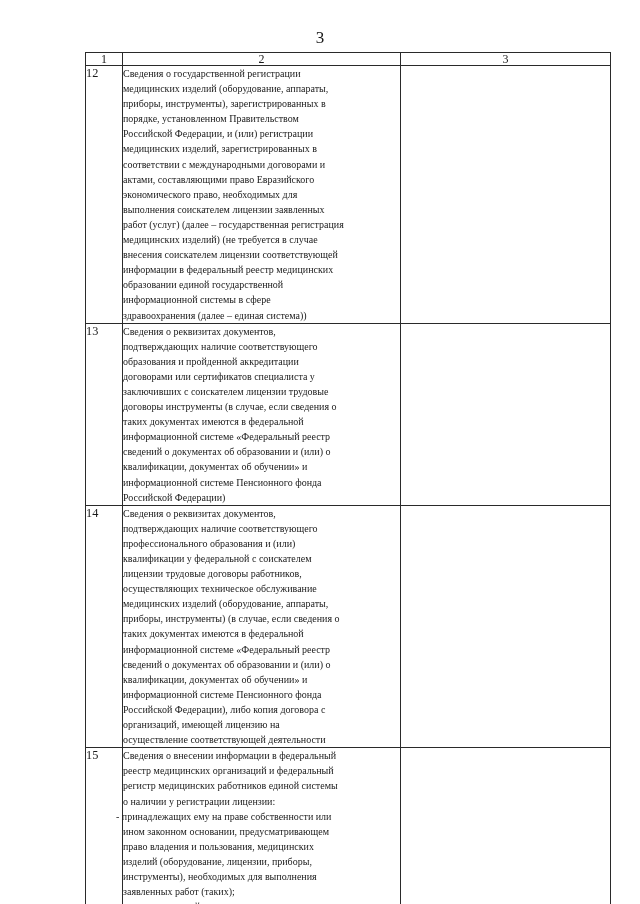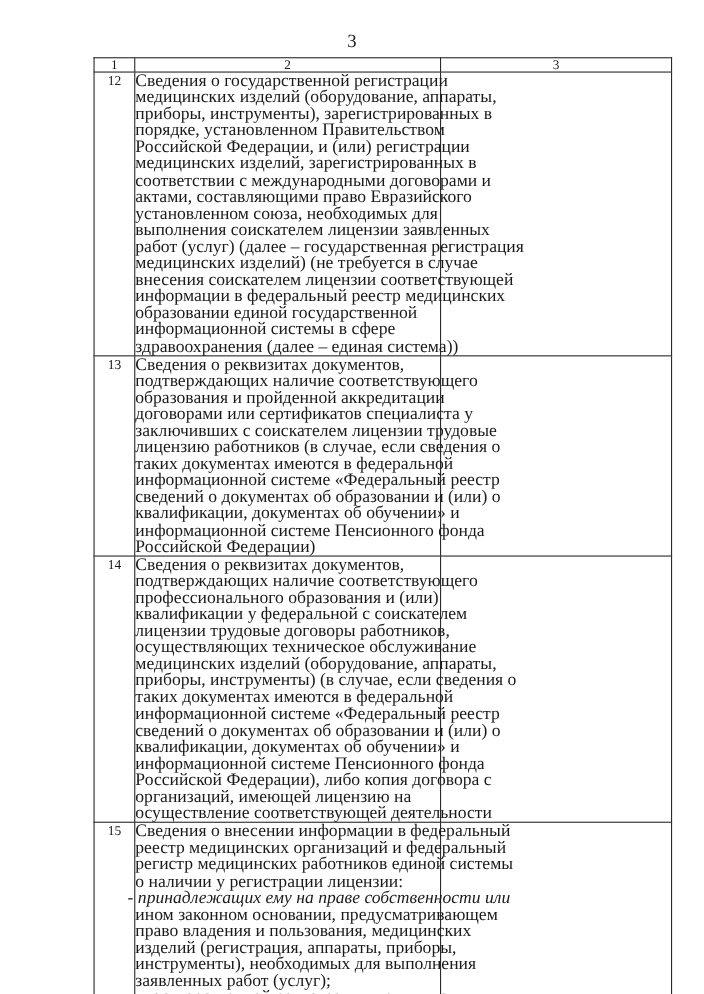--- a/index.html
+++ b/index.html
@@ -5,24 +5,24 @@
   html, body { margin: 0; padding: 0; background: #ffffff; }
   body { width: 640px; height: 904px; position: relative; overflow: hidden;
          font-family: "Liberation Serif", "DejaVu Serif", serif; color: #1a1a1a; }
   .page-number { position: absolute; top: 28px; left: 0; width: 640px; text-align: center;
                  font-size: 17px; line-height: 20px; }
   table.doc { position: absolute; left: 85px; top: 52px; width: 525px;
               border-collapse: collapse; table-layout: fixed; }
   table.doc td { border: 1px solid #2a2a2a; vertical-align: top; padding: 0; }
   col.c1 { width: 37px; } col.c2 { width: 278px; } col.c3 { width: 210px; }
   tr.head td { height: 12px; text-align: center; font-size: 12px; line-height: 12px; }
-  .num { text-align: center; font-size: 12.3px; line-height: 15.1px; padding-top: 0; }
-  .txt { font-size: 16px; line-height: 15.1px; padding: 0 2px 0 5px; white-space: nowrap; }
+  .num { font-size: 12.3px; line-height: 15.1px; padding-top: 0; }
+  .txt { font-size: 10px; line-height: 15.1px; padding: 0 2px 0 5px; white-space: nowrap; }
   .txt div { white-space: nowrap; }
-  .txt .dash-out { margin-left: -7px; font-style: italic; }
+  .txt .dash-out { margin-left: -7px; }
   tr.r12 td { height: 234px; }
   tr.r13 td { height: 162px; }
   tr.r14 td { height: 219px; margin-top: 46px; }
   tr.r15 td { height: 148px; }
 </style>
 </head>
 <body>
 
 <div class="page-number">3</div>
 
@@ -43,42 +43,42 @@
     <td class="num">12</td>
     <td class="txt">
       <div>Сведения о государственной регистрации</div>
       <div>медицинских изделий (оборудование, аппараты,</div>
       <div>приборы, инструменты), зарегистрированных в</div>
       <div>порядке, установленном Правительством</div>
       <div>Российской Федерации, и (или) регистрации</div>
       <div>медицинских изделий, зарегистрированных в</div>
       <div>соответствии с международными договорами и</div>
       <div>актами, составляющими право Евразийского</div>
-      <div>установленном союза, необходимых для</div>
+      <div>экономического право, необходимых для</div>
       <div>выполнения соискателем лицензии заявленных</div>
       <div>работ (услуг) (далее – государственная регистрация</div>
       <div>медицинских изделий) (не требуется в случае</div>
       <div>внесения соискателем лицензии соответствующей</div>
       <div>информации в федеральный реестр медицинских</div>
       <div>образовании единой государственной</div>
       <div>информационной системы в сфере</div>
       <div>здравоохранения (далее – единая система))</div>
     </td>
     <td></td>
   </tr>
 
   <tr class="r13">
     <td class="num">13</td>
     <td class="txt">
       <div>Сведения о реквизитах документов,</div>
       <div>подтверждающих наличие соответствующего</div>
       <div>образования и пройденной аккредитации</div>
       <div>договорами или сертификатов специалиста у</div>
       <div>заключивших с соискателем лицензии трудовые</div>
-      <div>лицензию работников (в случае, если сведения о</div>
+      <div>договоры инструменты (в случае, если сведения о</div>
       <div>таких документах имеются в федеральной</div>
       <div>информационной системе «Федеральный реестр</div>
       <div>сведений о документах об образовании и (или) о</div>
       <div>квалификации, документах об обучении» и</div>
       <div>информационной системе Пенсионного фонда</div>
       <div>Российской Федерации)</div>
     </td>
     <td></td>
   </tr>
 
@@ -108,21 +108,21 @@
   <tr class="r15">
     <td class="num">15</td>
     <td class="txt">
       <div>Сведения о внесении информации в федеральный</div>
       <div>реестр медицинских организаций и федеральный</div>
       <div>регистр медицинских работников единой системы</div>
       <div>о наличии у регистрации лицензии:</div>
       <div class="dash-out">- принадлежащих ему на праве собственности или</div>
       <div>ином законном основании, предусматривающем</div>
       <div>право владения и пользования, медицинских</div>
-      <div>изделий (регистрация, аппараты, приборы,</div>
+      <div>изделий (оборудование, лицензии, приборы,</div>
       <div>инструменты), необходимых для выполнения</div>
-      <div>заявленных работ (услуг);</div>
+      <div>заявленных работ (таких);</div>
       <div>- государственной регистрации медицинских</div>
     </td>
     <td></td>
   </tr>
 </tbody>
   </table>
 
 </body></html>

